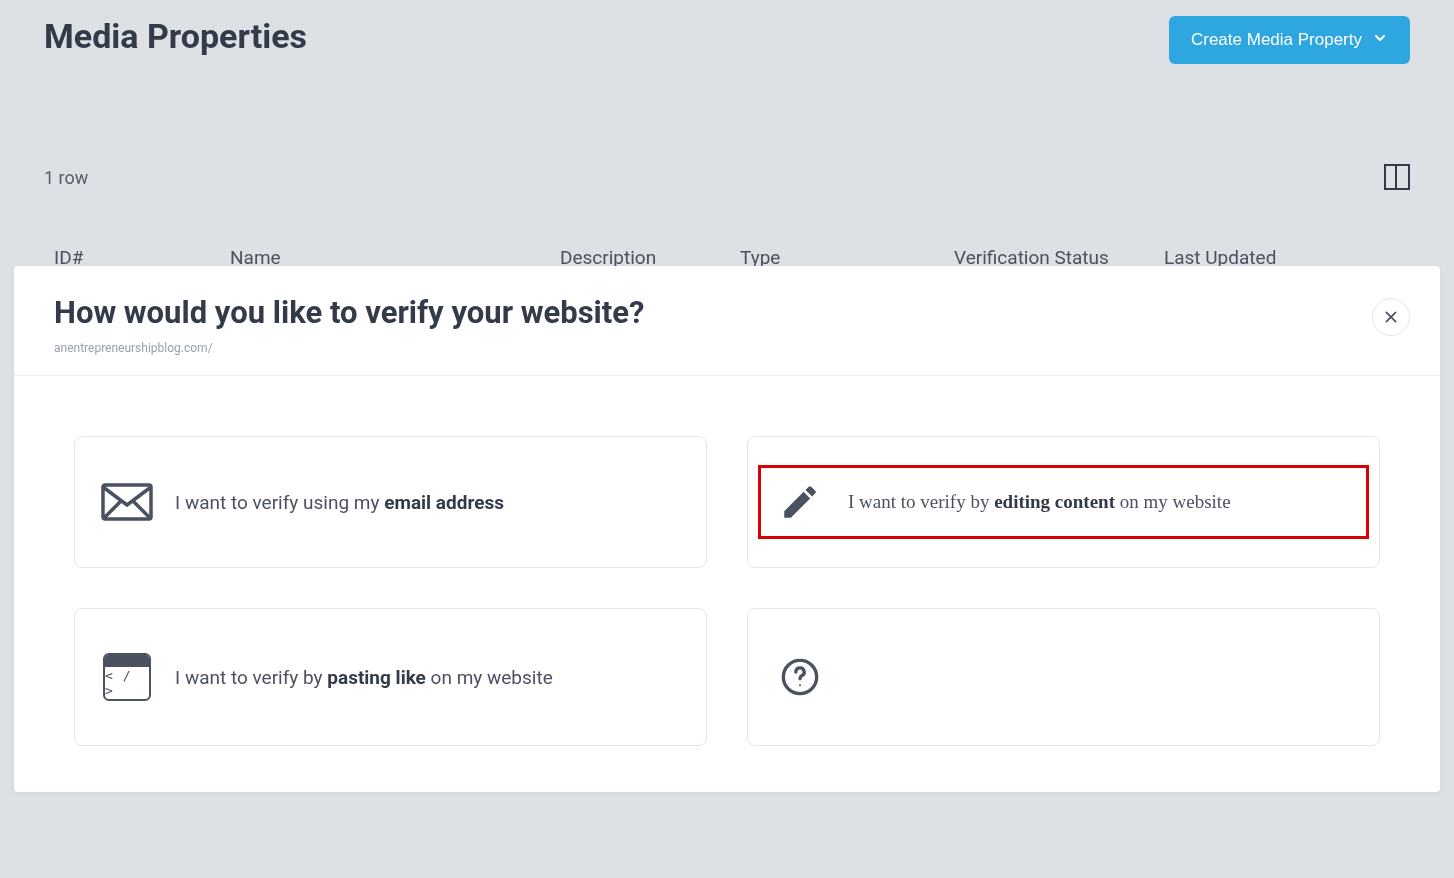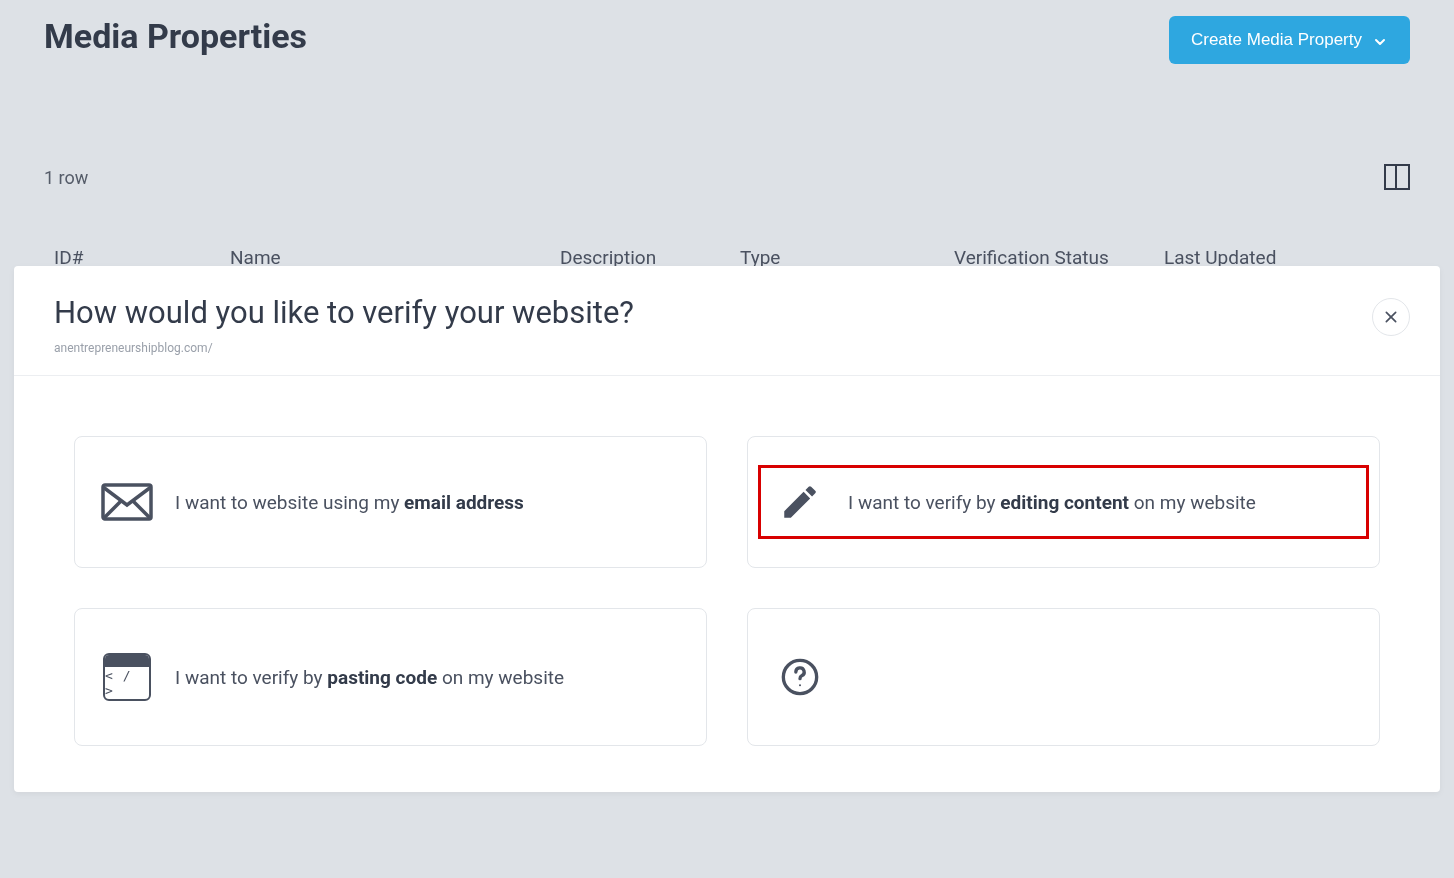--- a/index.html
+++ b/index.html
@@ -24,21 +24,21 @@
     }
     .create-btn {
       background: #2ea7e0;
       color: #fff;
       border: none;
       border-radius: 6px;
       padding: 14px 22px;
       font-size: 17px;
       font-weight: 500;
       display: inline-flex;
-      align-items: flex-end;
+      align-items: flex-start;
       gap: 10px;
       cursor: pointer;
     }
     .create-btn svg { width: 16px; height: 16px; }
     .row-count-bar {
       display: flex;
       justify-content: space-between;
       align-items: center;
       padding: 100px 44px 0 44px;
       color: #555c69;
@@ -78,21 +78,21 @@
       box-shadow: 0 2px 6px rgba(0,0,0,0.05);
       padding-bottom: 46px;
     }
     .modal-header {
       padding: 28px 40px 20px 40px;
       border-bottom: 1px solid #eceef1;
       position: relative;
     }
     .modal-title {
       font-size: 31px;
-      font-weight: 400;
+      font-weight: 700;
       color: #333b4a;
       margin-bottom: 10px;
     }
     .modal-subtitle {
       font-size: 12px;
       color: #9aa0aa;
     }
     .close-btn {
       position: absolute;
       right: 30px;
@@ -131,20 +131,21 @@
       justify-content: center;
       align-items: center;
       color: #4a5160;
     }
     .option-card strong {
       font-weight: 700;
       color: #333b4a;
     }
     .option-card.highlighted {
       position: relative;
+      font-family: Liberation Serif, serif;
     }
     .option-card.highlighted::after {
       content: '';
       position: absolute;
       left: 10px; right: 10px; top: 28px; bottom: 28px;
       border: 3px solid #d80000;
       pointer-events: none;
     }
     .contact-link {
       color: #2ea7e0;
@@ -218,21 +219,21 @@
     <div class="option-card">
       <span class="icon-wrap">
         <svg width="52" height="38" viewBox="0 0 52 38" fill="none" stroke="#4a5160" stroke-width="3.5">
           <rect x="2" y="2" width="48" height="34" rx="2"></rect>
           <polyline points="2,4 26,22 50,4"></polyline>
           <line x1="2" y1="36" x2="20" y2="18"></line>
           <line x1="50" y1="36" x2="32" y2="18"></line>
         </svg>
       </span>
       <span>
-        <span>I want to website using my </span><strong>email address</strong><span></span>
+        <span>I want to verify using my </span><strong>email address</strong><span></span>
       </span>
     </div>
 
     <div class="option-card highlighted">
       <span class="icon-wrap">
         <svg width="42" height="42" viewBox="0 0 24 24" fill="#4a5160">
           <path d="M3 17.25V21h3.75L17.81 9.94l-3.75-3.75L3 17.25zM20.71 7.04a1 1 0 0 0 0-1.41l-2.34-2.34a1 1 0 0 0-1.41 0l-1.83 1.83 3.75 3.75 1.83-1.83z"></path>
         </svg>
       </span>
       <span>
@@ -241,21 +242,21 @@
     </div>
 
     <div class="option-card">
       <span class="icon-wrap">
         <span class="code-icon">
           <span class="bar"></span>
           <span class="body">&lt; / &gt;</span>
         </span>
       </span>
       <span>
-        <span>I want to verify by </span><strong>pasting code</strong><span> on my website</span>
+        <span>I want to verify by </span><strong>pasting like</strong><span> on my website</span>
       </span>
     </div>
 
     <div class="option-card">
       <span class="icon-wrap">
         <svg width="40" height="40" viewBox="0 0 24 24" fill="none" stroke="#4a5160" stroke-width="2">
           <circle cx="12" cy="12" r="10"></circle>
           <path d="M9.5 9a2.5 2.5 0 1 1 3.5 2.3c-.8.4-1 .9-1 1.7" stroke-linecap="round"></path>
           <circle cx="12" cy="17" r="0.6" fill="#4a5160" stroke="none"></circle>
         </svg>

